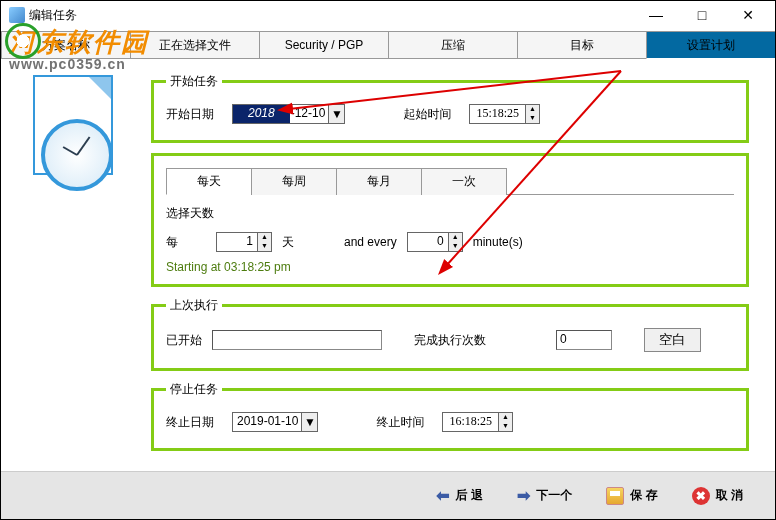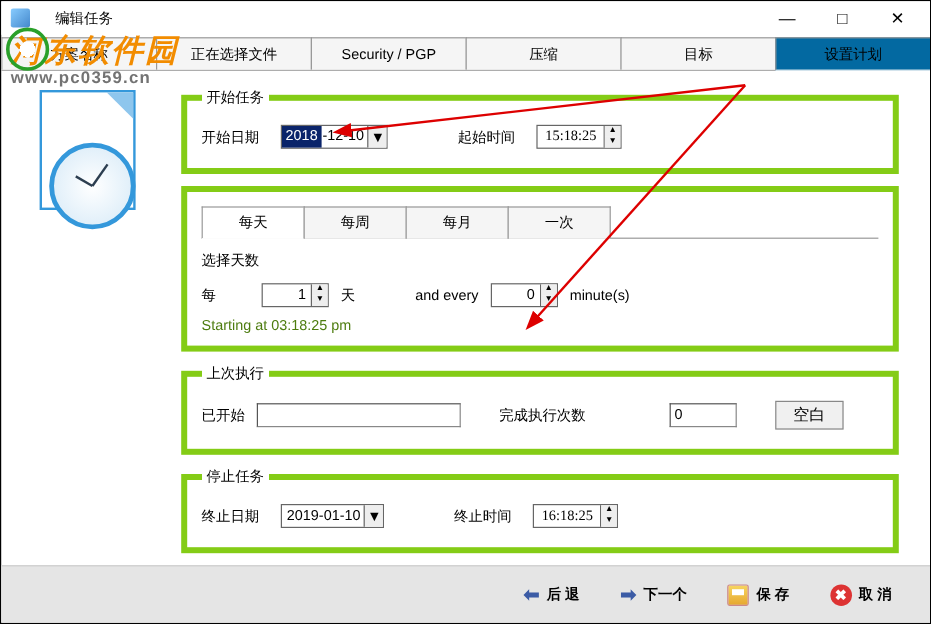--- a/index.html
+++ b/index.html
@@ -1,41 +1,41 @@
 <!DOCTYPE html>
 <html><head>
 <meta charset="utf-8">
 <style>
 * { box-sizing: border-box; margin: 0; padding: 0; }
 body { font-family: "Microsoft YaHei", SimSun, Arial, sans-serif; font-size: 12px; background: #fff; width: 776px; height: 520px; position: relative; overflow: hidden; border: 1px solid #000; }
 .titlebar { height: 28px; display: flex; align-items: center; justify-content: space-between; padding: 0 4px 0 8px; background: #fff; }
-.titlebar .title { display: flex; align-items: center; gap: 21px; }
+.titlebar .title { display: flex; align-items: center; gap: 4px; }
 .titlebar .app-icon { width: 16px; height: 16px; background: linear-gradient(135deg,#8cf,#48c); border-radius: 2px; }
 .titlebar .winbtns { display: flex; }
 .titlebar .winbtn { width: 46px; height: 28px; display: flex; align-items: center; justify-content: center; font-family: Arial; font-size: 14px; cursor: pointer; }
 .watermark { position: absolute; top: 24px; left: 8px; z-index: 100; pointer-events: none; }
 .watermark .main { font-size: 26px; font-weight: bold; color: #f28c00; font-style: italic; letter-spacing: 2px; }
 .watermark .sub { font-size: 14px; color: #737373; font-weight: bold; letter-spacing: 1px; margin-top: -4px; }
 .watermark .logo { position: absolute; left: -4px; top: -2px; width: 36px; height: 36px; border: 3px solid #2aa02a; border-radius: 50%; background: radial-gradient(circle,#fff 30%,transparent 30%); }
 .tabs { position: absolute; top: 30px; left: 0; right: 0; height: 28px; border-bottom: 1px solid #999; display: flex; }
 .tab { flex: 1; display: flex; align-items: center; justify-content: center; border: 1px solid #999; border-bottom: none; margin-right: -1px; background: #f5f5f5; cursor: pointer; font-size: 12px; }
 .tab.active { background: #0369a1; border-bottom: 1px solid #fff; margin-bottom: -1px; }
 .content { position: absolute; top: 60px; left: 0; right: 0; bottom: 50px; padding: 12px 26px 12px 150px; }
 .side-icon { position: absolute; left: 22px; top: 74px; width: 100px; height: 120px; }
 .doc-rect { width: 80px; height: 100px; background: #fff; border: 2px solid #3498db; position: absolute; left: 10px; top: 0; }
 .doc-fold { position: absolute; right: 0; top: 0; width: 0; height: 0; border-left: 22px solid transparent; border-top: 22px solid #8ec6ed; }
 .clock { position: absolute; left: 18px; top: 44px; width: 72px; height: 72px; border: 4px solid #3498db; border-radius: 50%; background: radial-gradient(circle,#fff,#d5e9f7); }
 .clock::before { content: ""; position: absolute; left: 50%; top: 50%; width: 2px; height: 22px; background: #2c3e50; transform-origin: bottom; transform: translate(-50%,-100%) rotate(35deg); }
 .clock::after { content: ""; position: absolute; left: 50%; top: 50%; width: 2px; height: 16px; background: #2c3e50; transform-origin: bottom; transform: translate(-50%,-100%) rotate(-60deg); }
-fieldset { border: 5px solid #84cc16; margin-bottom: 10px; padding: 8px 12px 10px; }
+fieldset { border: 3px solid #84cc16; margin-bottom: 10px; padding: 8px 12px 10px; }
 legend { padding: 0 4px; font-size: 12px; }
 .row { display: flex; align-items: center; gap: 10px; margin: 6px 0; }
 .label { min-width: 56px; }
 .date-input { position: relative; display: inline-flex; border: 1px solid #666; height: 20px; }
-.date-input .year { background: #0a246a; color: #fff; padding: 1px 3px; }
+.date-input .year { background: #0a246a; color: #fff; padding: 1px 15px; font-style: italic; }
 .date-input .rest { padding: 1px 3px 1px 1px; }
 .date-input .ddarrow { width: 16px; border-left: 1px solid #666; display: flex; align-items: center; justify-content: center; background: #eee; cursor: pointer; }
 .time-input { position: relative; display: inline-flex; border: 1px solid #666; height: 20px; }
 .time-input .val { padding: 1px 6px; min-width: 54px; font-family: Liberation Serif, serif; }
 .time-input .spin { width: 14px; display: flex; flex-direction: column; border-left: 1px solid #666; }
 .time-input .spin div { flex: 1; font-size: 7px; line-height: 8px; text-align: center; background: #eee; cursor: pointer; }
 .subtabs { display: flex; border-bottom: 1px solid #999; margin: 4px 0 10px; }
 .subtab { padding: 4px 30px; border: 1px solid #999; border-bottom: none; margin-right: -1px; margin-bottom: -1px; background: #f5f5f5; cursor: pointer; }
 .subtab.active { background: #fff; border-bottom: 1px solid #fff; }
 .num-input { display: inline-flex; border: 1px solid #666; height: 20px; }

